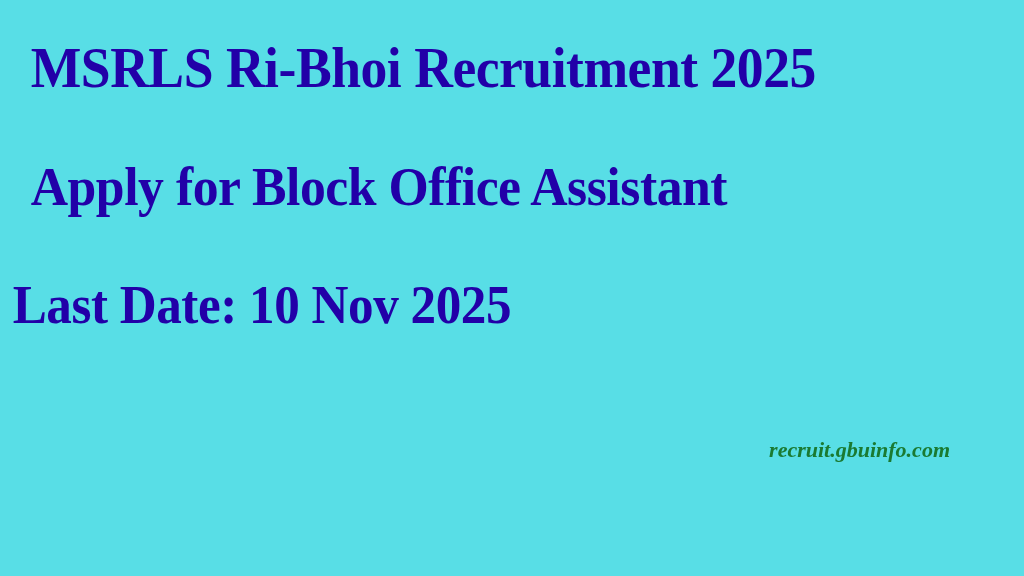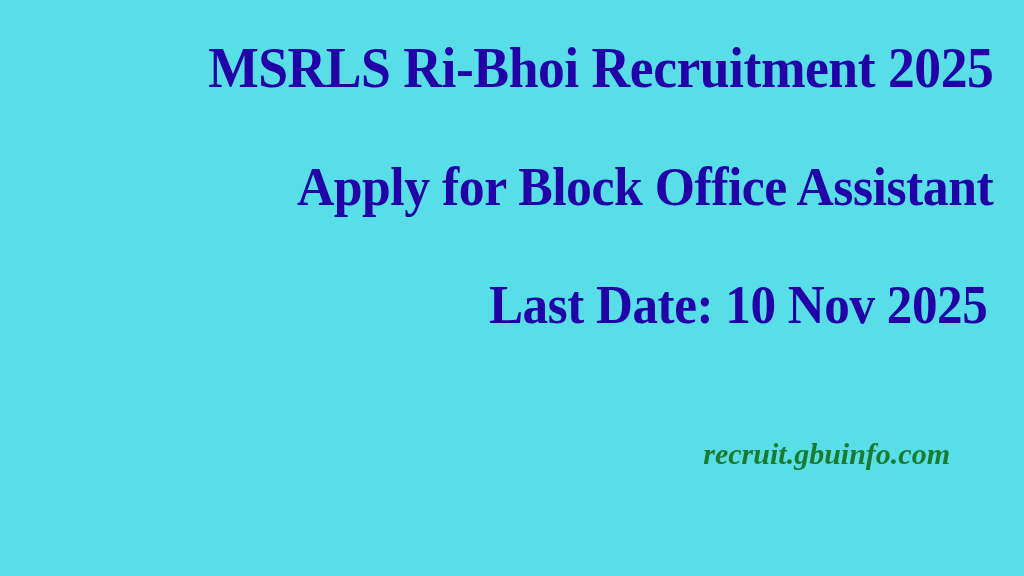--- a/index.html
+++ b/index.html
@@ -24,21 +24,21 @@
     overflow: hidden;
   }
 
   
   .headline-block {
     position: absolute;
     left: 0;
     top: 0;
     width: 1024px;
     padding-top: 38px;
-    text-align: right;
+    text-align: left;
   }
 
   .headline {
     display: block;
     margin: 0;
     color: #2200a8;
     font-family: "Liberation Serif", "DejaVu Serif", serif;
     font-weight: bold;
     letter-spacing: -0.5px;
     white-space: nowrap;
@@ -67,21 +67,21 @@
   
   .watermark {
     position: absolute;
     right: 74px;
     top: 437px;
     margin: 0;
     color: #1a7a32;
     font-family: "Liberation Serif", "DejaVu Serif", serif;
     font-style: italic;
     font-weight: bold;
-    font-size: 30px;
+    font-size: 22px;
     letter-spacing: 0px;
     white-space: nowrap;
   }
 </style>
 </head>
 <body>
 
 <div class="poster">
 
   <div class="headline-block">

